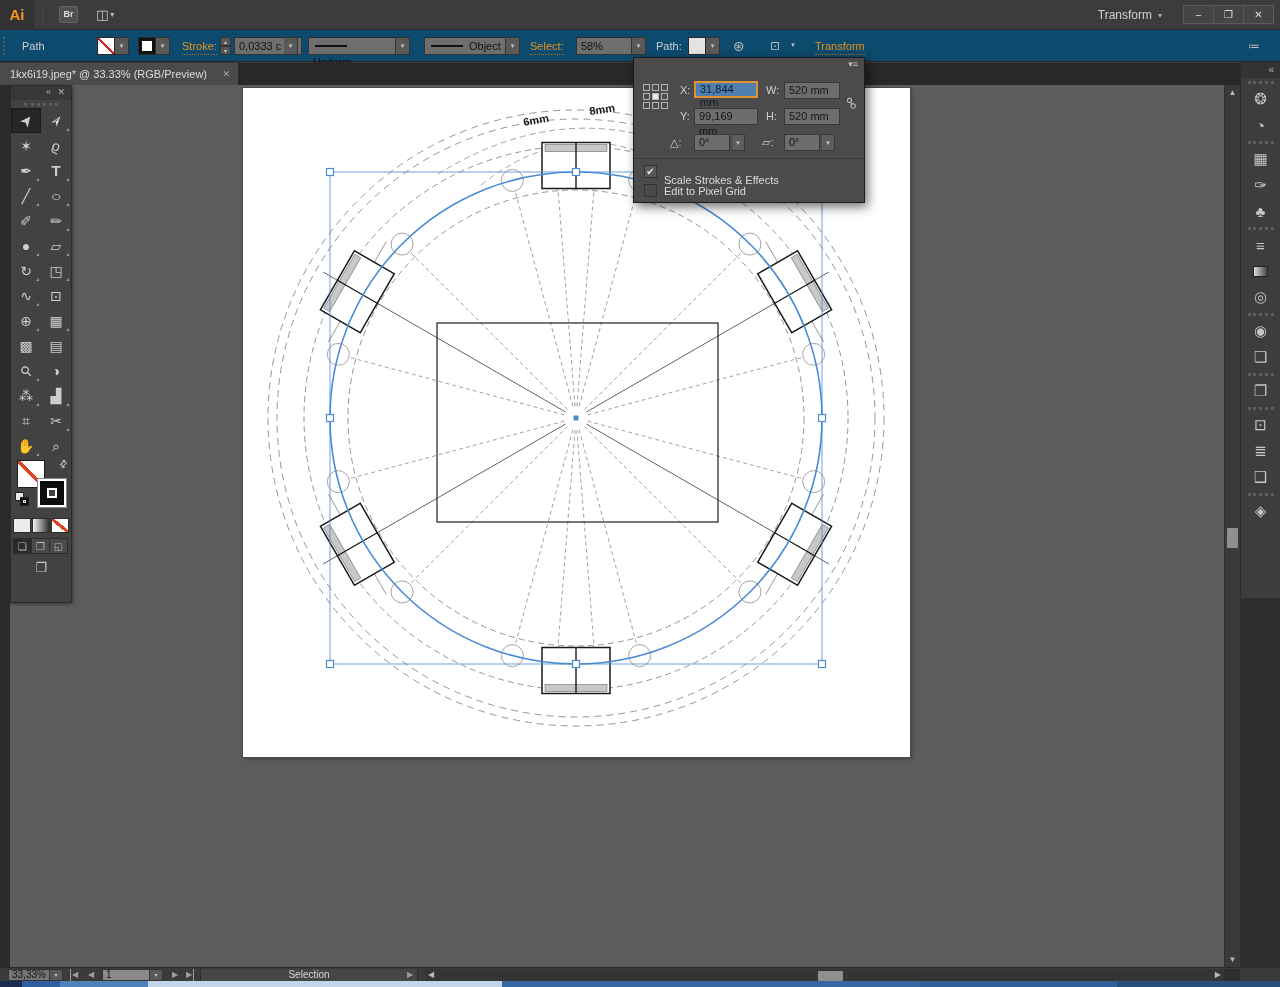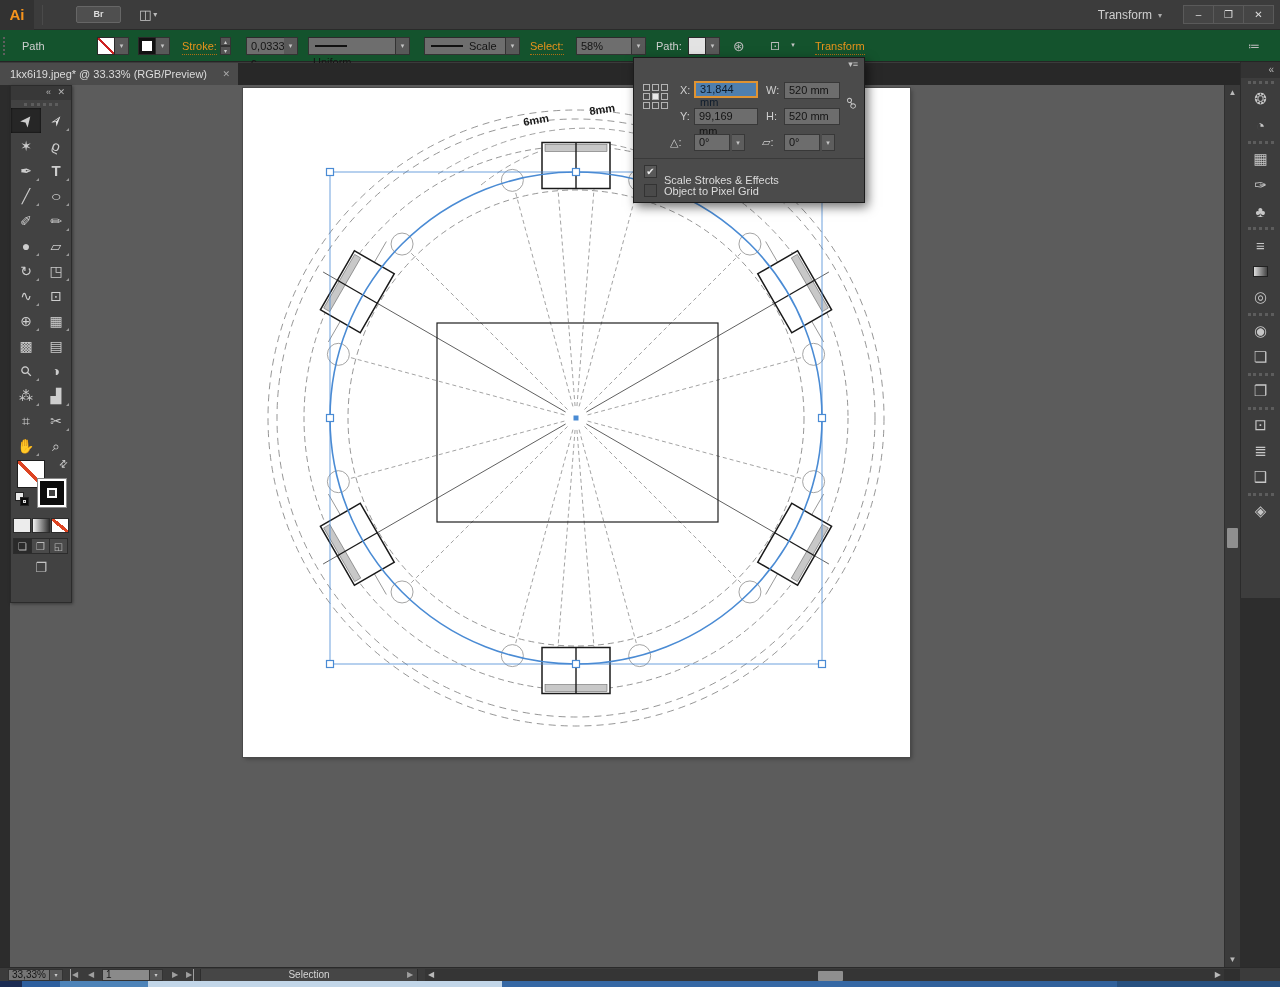--- a/index.html
+++ b/index.html
@@ -8,33 +8,33 @@
   .abs { position:absolute; }
   #root { position:relative; width:1280px; height:987px; background:#3b3b3b; }
 
   
   #menubar { left:0; top:0; width:1280px; height:30px; background:#3c3c3c;
     border-bottom:1px solid #2a2a2a; display:flex; align-items:center; }
   #ai-logo { width:34px; height:30px; display:flex; align-items:center; justify-content:center;
     color:#f7941d; font-weight:bold; font-size:15px; background:#323232; }
   .menu-item { color:#d6d6d6; font-size:12px; padding:0 12px; line-height:30px; }
   .mb-sep { width:1px; height:20px; background:#2d2d2d; border-right:1px solid #4a4a4a; margin:0 8px; }
-  #bridge-btn { width:45px; height:17px; border:1px solid #666; background:#4f4f4f; color:#ddd;
-    font-size:9px; font-weight:bold; text-align:center; line-height:15px; border-radius:2px; margin-left:25px;}
+  #bridge-btn { width:19px; height:17px; border:1px solid #666; background:#4f4f4f; color:#ddd;
+    font-size:9px; font-weight:bold; text-align:center; line-height:15px; border-radius:2px; margin-left:8px;}
   #arrange-btn { margin-left:18px; color:#c9c9c9; font-size:13px; display:flex; align-items:center; gap:2px;}
   #arrange-btn .dd { font-size:8px; color:#bbb; }
   #workspace { position:absolute; right:118px; top:0; height:30px; display:flex; align-items:center;
     color:#cfcfcf; font-size:12px; gap:6px; }
   #workspace .dd { font-size:8px; color:#aaa; }
   #win-buttons { position:absolute; right:6px; top:5px; display:flex; }
   .win-btn { width:31px; height:19px; border:1px solid #5a5a5a; background:#454545; color:#dcdcdc;
     font-size:10px; text-align:center; line-height:17px; margin-left:-1px; }
 
   
-  #controlbar { left:0; top:30px; width:1280px; height:32px; background:#14532d;
+  #controlbar { left:0; top:30px; width:1280px; height:32px; background:#0c4a6e;
     border-bottom:1px solid #252525; }
   #controlbar .abs { top:7px; height:18px; }
   .cb-label { color:#cfcfcf; font-size:11px; line-height:18px; }
   .cb-link { color:#e8931c; font-size:11px; line-height:18px; border-bottom:1px dotted #b06f12; }
   .cb-field { background:#6e6e6e; border:1px solid #333; border-top-color:#2b2b2b;
     color:#141414; font-size:11px; line-height:16px; padding:0 4px; }
   .cb-dd { width:14px; background:#595959; border:1px solid #333; border-left:none; color:#c5c5c5;
     font-size:7px; text-align:center; line-height:16px; }
   .swatch-box { width:18px; height:18px; border:1px solid #2a2a2a; background:#fff; }
   .none-slash { background:#fff linear-gradient(to top right, transparent 44%, #cc2222 44%, #cc2222 56%, transparent 56%); }
@@ -183,28 +183,28 @@
     <div class="abs cb-label" style="left:22px">Path</div>
     <div class="abs swatch-box none-slash" style="left:97px"></div>
     <div class="abs cb-dd" style="left:115px">▾</div>
     <div class="abs swatch-box stroke-proxy-sm" style="left:138px"></div>
     <div class="abs cb-dd" style="left:156px">▾</div>
     <div class="abs cb-link" style="left:182px">Stroke:</div>
     <div class="abs stepper" style="left:220px">
         <span>▴</span>
         <span>▾</span>
       </div>
-    <div class="abs cb-field" style="left:246px;width:47px">0,0333 c</div>
+    <div class="abs cb-field" style="left:234px;width:68px">0,0333 c</div>
     <div class="abs cb-dd" style="left:284px">▾</div>
     <div class="abs cb-field" style="left:308px;width:88px">
       <span class="line-sample"></span><span>Uniform</span>
     </div>
     <div class="abs cb-dd" style="left:396px">▾</div>
     <div class="abs cb-field" style="left:424px;width:82px">
-      <span class="line-sample"></span><span>Scale</span>
+      <span class="line-sample"></span><span>Object</span>
     </div>
     <div class="abs cb-dd" style="left:506px">▾</div>
     <div class="abs cb-link" style="left:530px">Select:</div>
     <div class="abs cb-field" style="left:576px;width:56px">58%</div>
     <div class="abs cb-dd" style="left:632px">▾</div>
     <div class="abs cb-label" style="left:656px">Path:</div>
     <div class="abs swatch-box" style="left:688px;background:#e3e3e3"></div>
     <div class="abs cb-dd" style="left:706px">▾</div>
     <div class="abs cb-icon" style="left:733px">⊛</div>
     <div class="abs cb-icon" style="left:770px;font-size:12px">⊡</div>
@@ -449,21 +449,21 @@
     <div class="tf-label" style="left:36px;top:78px">△:</div>
     <div class="tf-field" style="left:60px;top:76px;width:36px">0°</div>
     <div class="tf-dd" style="left:98px;top:76px">▾</div>
     <div class="tf-label" style="left:128px;top:78px">▱:</div>
     <div class="tf-field" style="left:150px;top:76px;width:36px">0°</div>
     <div class="tf-dd" style="left:188px;top:76px">▾</div>
     <div id="tf-divider"></div>
     <div class="tf-check" style="left:10px;top:107px">✔</div>
     <div class="tf-cbl" style="left:30px;top:116px">Scale Strokes &amp; Effects</div>
     <div class="tf-check empty" style="left:10px;top:126px"></div>
-    <div class="tf-cbl" style="left:30px;top:127px">Object to Pixel Grid</div>
+    <div class="tf-cbl" style="left:30px;top:127px">Edit to Pixel Grid</div>
   </div>
 
   <div class="abs" id="vscroll">
     <div class="scroll-arrow up">▲</div>
     <div id="vthumb"></div>
     <div class="scroll-arrow down">▼</div>
   </div>
 
   <div class="abs" id="right-dock">
     <div id="dock-header">«</div>

